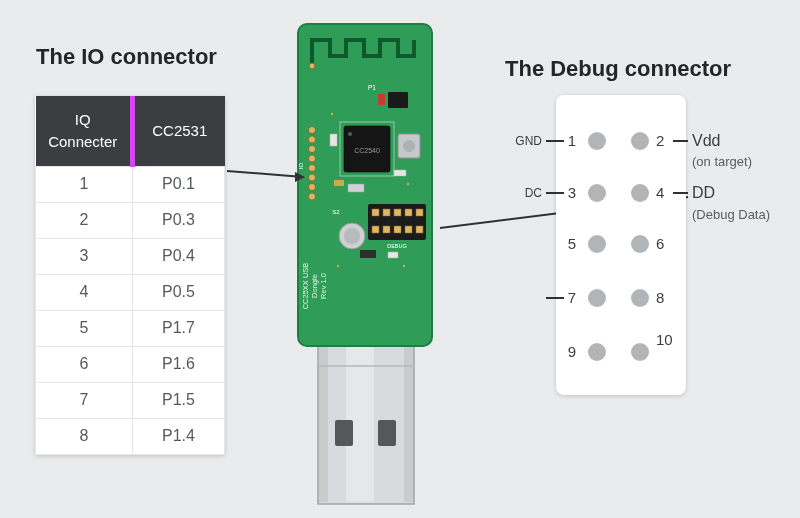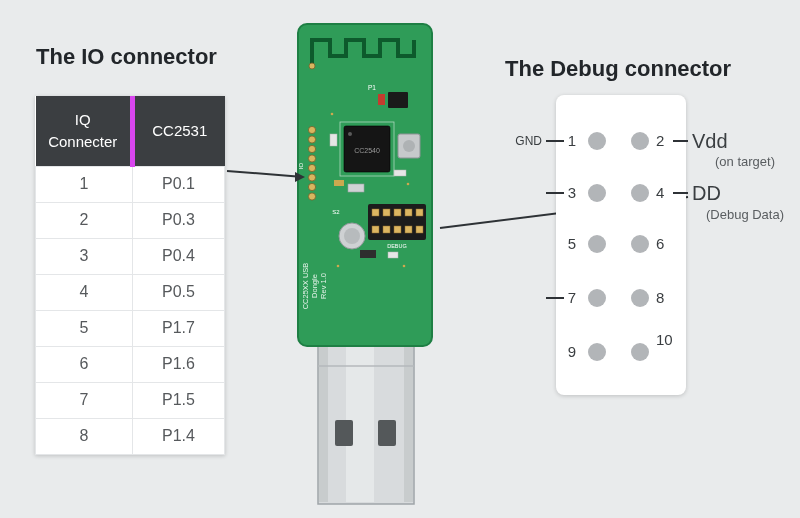--- a/index.html
+++ b/index.html
@@ -26,22 +26,22 @@
   
   .overlay { position:absolute; left:0; top:0; z-index:2; }
   .pcb { position:absolute; left:288px; top:14px; z-index:2; }
   .pcb text { font-family:"Liberation Sans","DejaVu Sans",sans-serif; }
 
   
   .debug-box { position:absolute; left:556px; top:95px; width:130px; height:300px;
                background:#fff; border-radius:8px; box-shadow:0 1px 4px rgba(0,0,0,.18); z-index:3; }
   .dbg { position:absolute; z-index:4; }
   .lbl-l { left:400px; width:142px; text-align:right; font-size:12px; color:#3a3e41; height:20px; line-height:20px; }
-  .lbl-r { left:692px; width:106px; text-align:left;  font-size:20px; color:#3a3e41; height:20px; line-height:20px; }
-  .sub   { font-size:13px; color:#595d60;text-align:center; }
+  .lbl-r { left:692px; width:106px; text-align:left;  font-size:16px; color:#3a3e41; height:20px; line-height:20px; }
+  .sub   { font-size:13px; color:#595d60; }
   .pn-l  { left:560px; width:24px; text-align:center; font-size:15px; color:#3a3e41; height:20px; line-height:20px; }
   .pn-r  { left:656px; width:30px; text-align:left;  font-size:15px; color:#3a3e41; height:20px; line-height:20px; }
   .pin-c { width:18px; height:18px; border-radius:50%; background:#b2b5b8; }
   .pc-a  { left:588px; }
   .pc-b  { left:631px; }
   .conn  { height:2px; background:#2e3236; }
 </style>
 </head>
 <body>
 
@@ -193,20 +193,21 @@
   <span class="dbg lbl-l" style="top:131px">GND</span>
   <div class="dbg conn" style="left:546px;top:140px;width:18px"></div>
   <span class="dbg pn-l" style="top:131px">1</span>
   <div class="dbg pin-c pc-a" style="top:132px"></div>
   <div class="dbg pin-c pc-b" style="top:132px"></div>
   <span class="dbg pn-r" style="top:131px">2</span>
   <div class="dbg conn" style="left:673px;top:140px;width:15px"></div>
   <span class="dbg lbl-r" style="top:131px">Vdd</span>
   <span class="dbg lbl-r sub" style="top:152px">(on target)</span>
 
+  <span class="dbg lbl-l" style="top:183px">DC</span>
   <div class="dbg conn" style="left:546px;top:192px;width:18px"></div>
   <span class="dbg pn-l" style="top:183px">3</span>
   <div class="dbg pin-c pc-a" style="top:184px"></div>
   <div class="dbg pin-c pc-b" style="top:184px"></div>
   <span class="dbg pn-r" style="top:183px">4</span>
   <div class="dbg conn" style="left:673px;top:192px;width:15px"></div>
   <span class="dbg lbl-r" style="top:183px">DD</span>
   <span class="dbg lbl-r sub" style="top:205px">(Debug Data)</span>
 
   <span class="dbg pn-l" style="top:234px">5</span>

